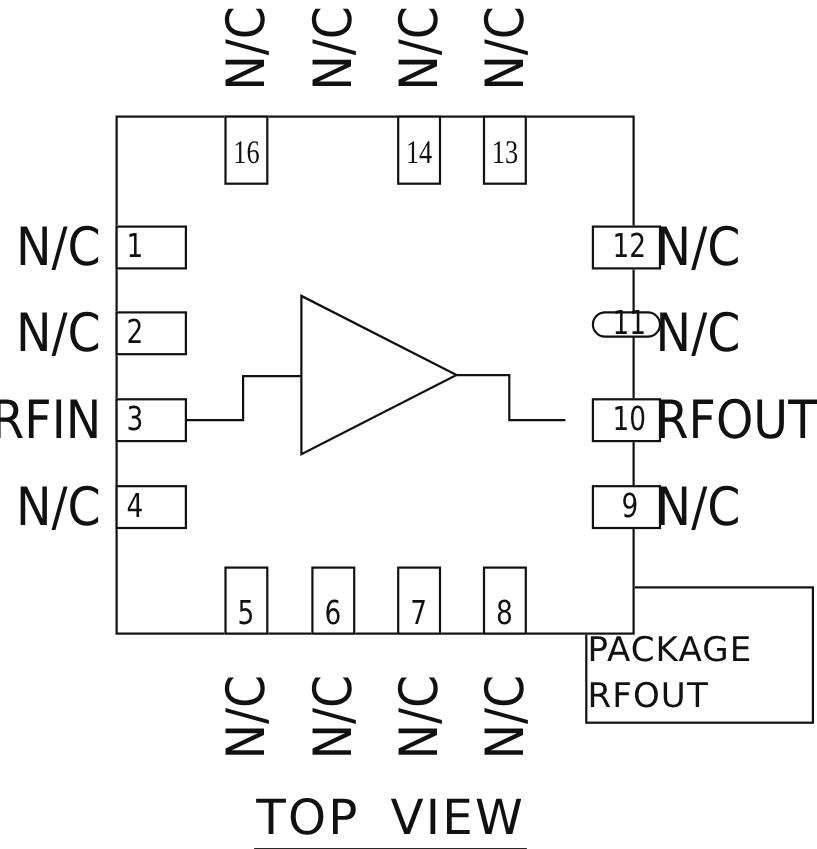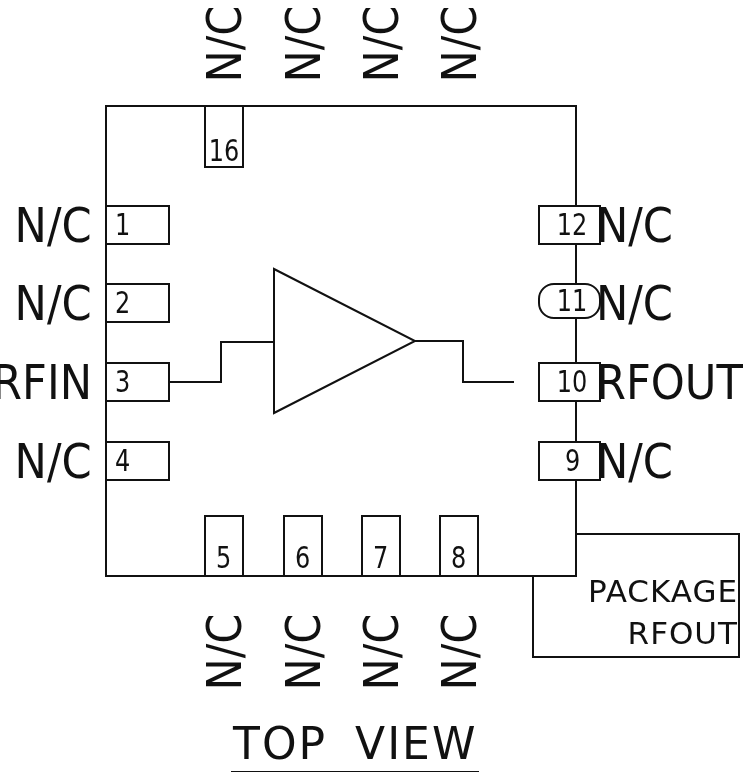--- a/index.html
+++ b/index.html
@@ -23,21 +23,21 @@
     z-index: 2;
   }
 
   
   .base-box {
     left: 532px; top: 533px; width: 208px; height: 125px;
     border: 2px solid #111111;
     box-sizing: border-box;
     z-index: 1;
     display: flex; flex-direction: column;
-    justify-content: flex-end; align-items: flex-end;
+    justify-content: flex-end; align-items: flex-start;
     padding-bottom: 2px;
     font-size: 31px; line-height: 42px;
     text-align: center;
     letter-spacing: 1px;
   }
 
   svg.wires { left: 0; top: 0; z-index: 3; position: absolute; }
 
   
   .pin {
@@ -46,21 +46,21 @@
     box-sizing: border-box;
     background: #ffffff;
     z-index: 4;
     display: flex;
   }
   .pin .pin-num {
     font-size: 30px;
     line-height: 1.05;
     transform: scaleX(0.8);
   }
-  .pin.top    { justify-content: center;     align-items: flex-end; padding-top: 4px; }
+  .pin.top    { justify-content: center;     align-items: center; padding-top: 4px; font-family: Liberation Serif, serif; }
   .pin.bottom { justify-content: center;     align-items: flex-end;   padding-bottom: 2px; }
   .pin.left   { justify-content: flex-start; align-items: center;     padding-left: 8px; }
   .pin.left .pin-num { transform-origin: left center; }
   .pin.right  { justify-content: center;     align-items: center;     padding-left: 6px; margin-left: 24px; }
 
   
   .side-label {
     position: absolute;
     height: 40px;
     display: flex; align-items: center;
@@ -124,21 +124,27 @@
     <polyline points="415,341 463,341 463,382 514,382" fill="none" stroke="#111111" stroke-width="2"></polyline>
   </svg>
 
 
   <div class="top-view">TOP VIEW</div>
 <div class="pin top" style="left: 204px; width: 40px; top: 105px; height: 63px;">
       <span class="pin-num">16</span>
     </div>
     <div class="rot-label" style="left: 224px; top: 44px;">N/C</div>
     <div class="rot-label" style="left: 303px; top: 44px;">N/C</div>
+    <div class="pin top" style="left: 361px; width: 40px; top: 105px; height: 63px;">
+      <span class="pin-num">14</span>
+    </div>
     <div class="rot-label" style="left: 381px; top: 44px;">N/C</div>
+    <div class="pin top" style="left: 439px; width: 40px; top: 105px; height: 63px;">
+      <span class="pin-num">13</span>
+    </div>
     <div class="rot-label" style="left: 459px; top: 44px;">N/C</div>
     <div class="pin bottom" style="left: 204px; width: 40px; top: 515px; height: 62px;">
       <span class="pin-num">5</span>
     </div>
     <div class="rot-label" style="left: 224px; top: 652px;">N/C</div>
     <div class="pin bottom" style="left: 283px; width: 40px; top: 515px; height: 62px;">
       <span class="pin-num">6</span>
     </div>
     <div class="rot-label" style="left: 303px; top: 652px;">N/C</div>
     <div class="pin bottom" style="left: 361px; width: 40px; top: 515px; height: 62px;">
@@ -172,21 +178,21 @@
     </div>
     <div class="side-label left" style="top: 441px;">
       <span class="t">N/C</span>
     </div>
     <div class="pin right" style="top: 205px; height: 40px; left: 514px; width: 63px;">
       <span class="pin-num">12</span>
     </div>
     <div class="side-label right" style="top: 205px;">
       <span class="t">N/C</span>
     </div>
-    <div class="pin right" style="top: 283px; height: 36px; left: 514px; width: 63px; border-radius: 16px;">
+    <div class="pin right" style="top: 283px; height: 24px; left: 514px; width: 63px; border-radius: 16px;">
       <span class="pin-num">11</span>
     </div>
     <div class="side-label right" style="top: 283px;">
       <span class="t">N/C</span>
     </div>
     <div class="pin right" style="top: 362px; height: 40px; left: 514px; width: 63px; align-items: center;">
       <span class="pin-num">10</span>
     </div>
     <div class="side-label right" style="top: 362px;">
       <span class="t">RFOUT</span>

